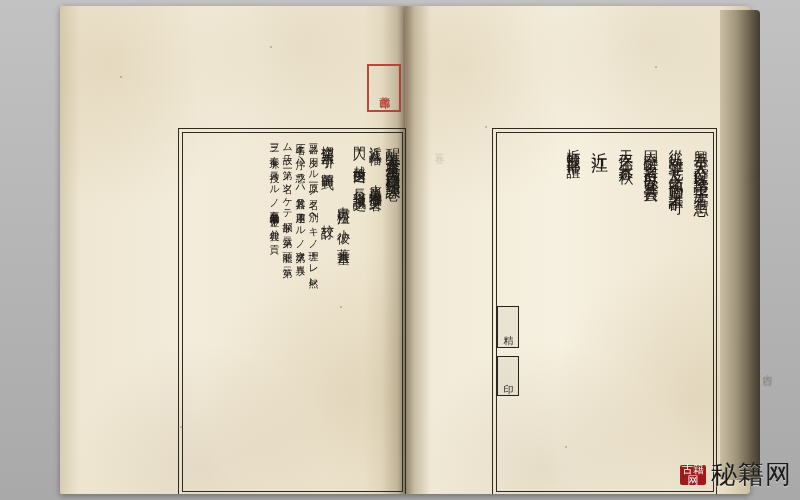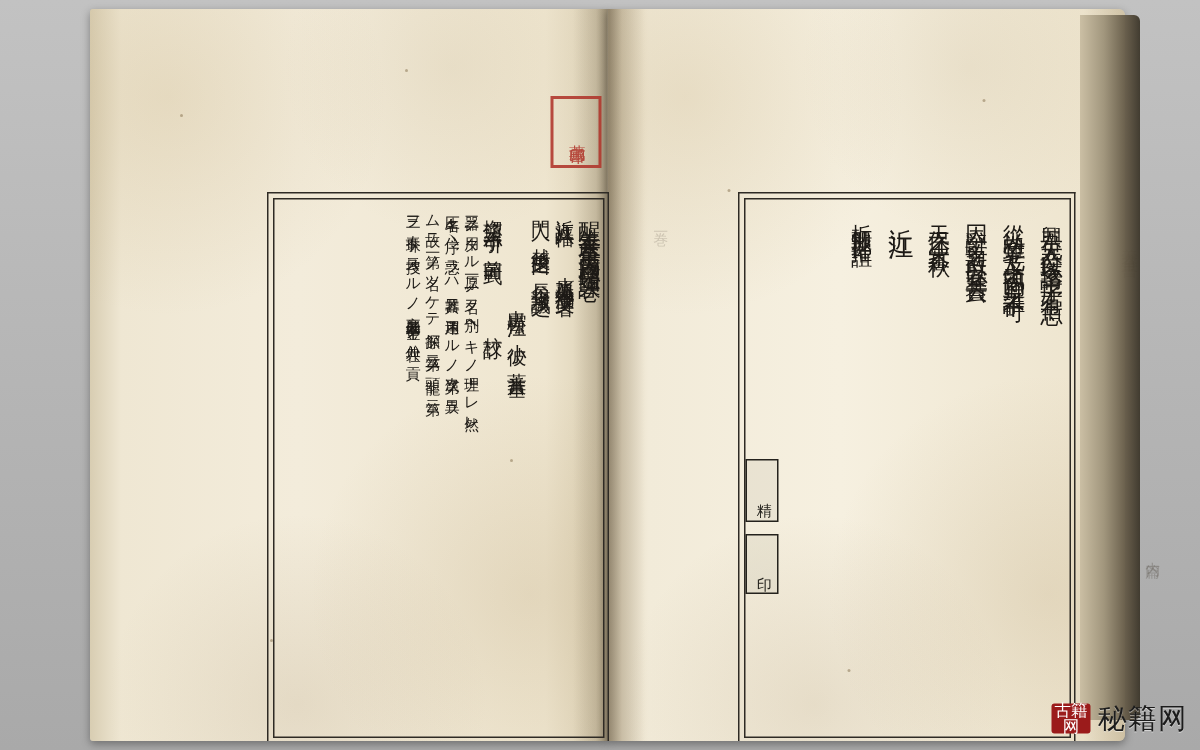--- a/index.html
+++ b/index.html
@@ -259,21 +259,21 @@
     align-items: center;
     justify-content: center;
     text-align: center;
     font-family: "DejaVu Sans", sans-serif;
     border-radius: 2px;
     letter-spacing: 0;
     padding: 1px;
     box-sizing: border-box;
   }
   #watermark .wm-text {
-    font-size: 19px;
+    font-size: 26px;
     color: #1c1c1c;
     font-family: Liberation Sans, sans-serif;
     letter-spacing: 1px;
     text-shadow: 0 1px 0 rgba(255,255,255,0.5);
   }
 </style>
 </head>
 <body>
 
 <div id="scene">

